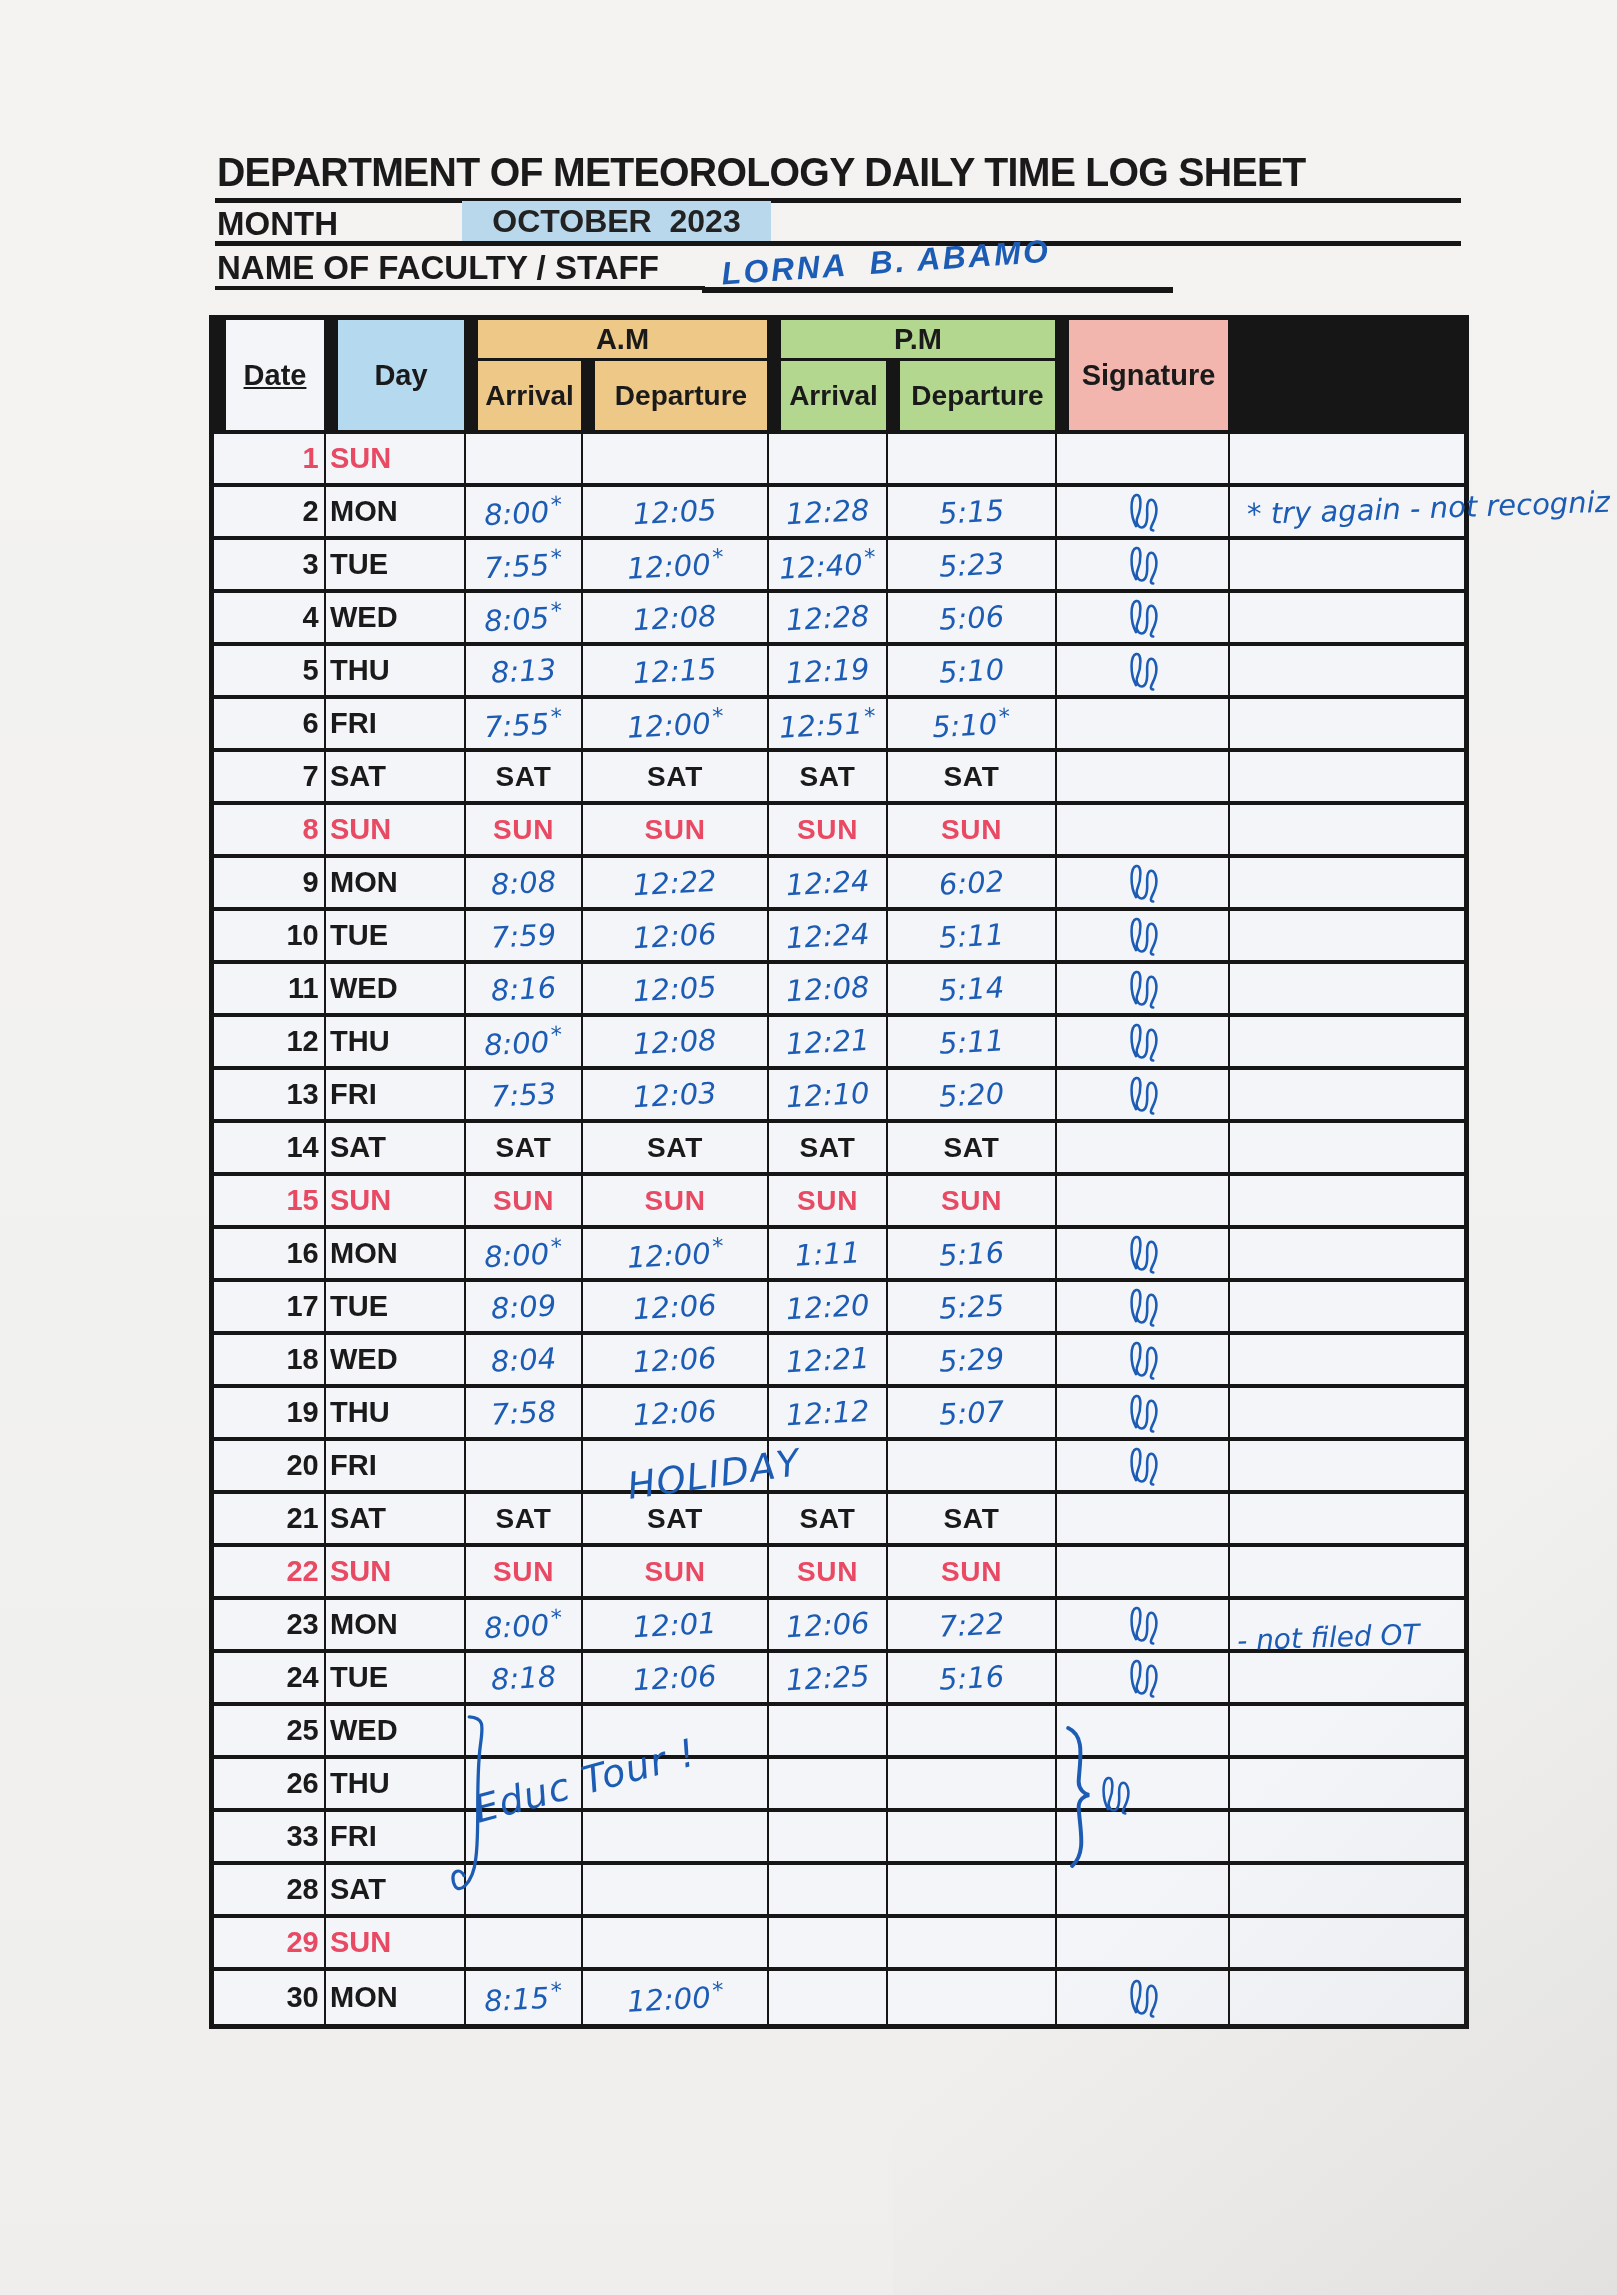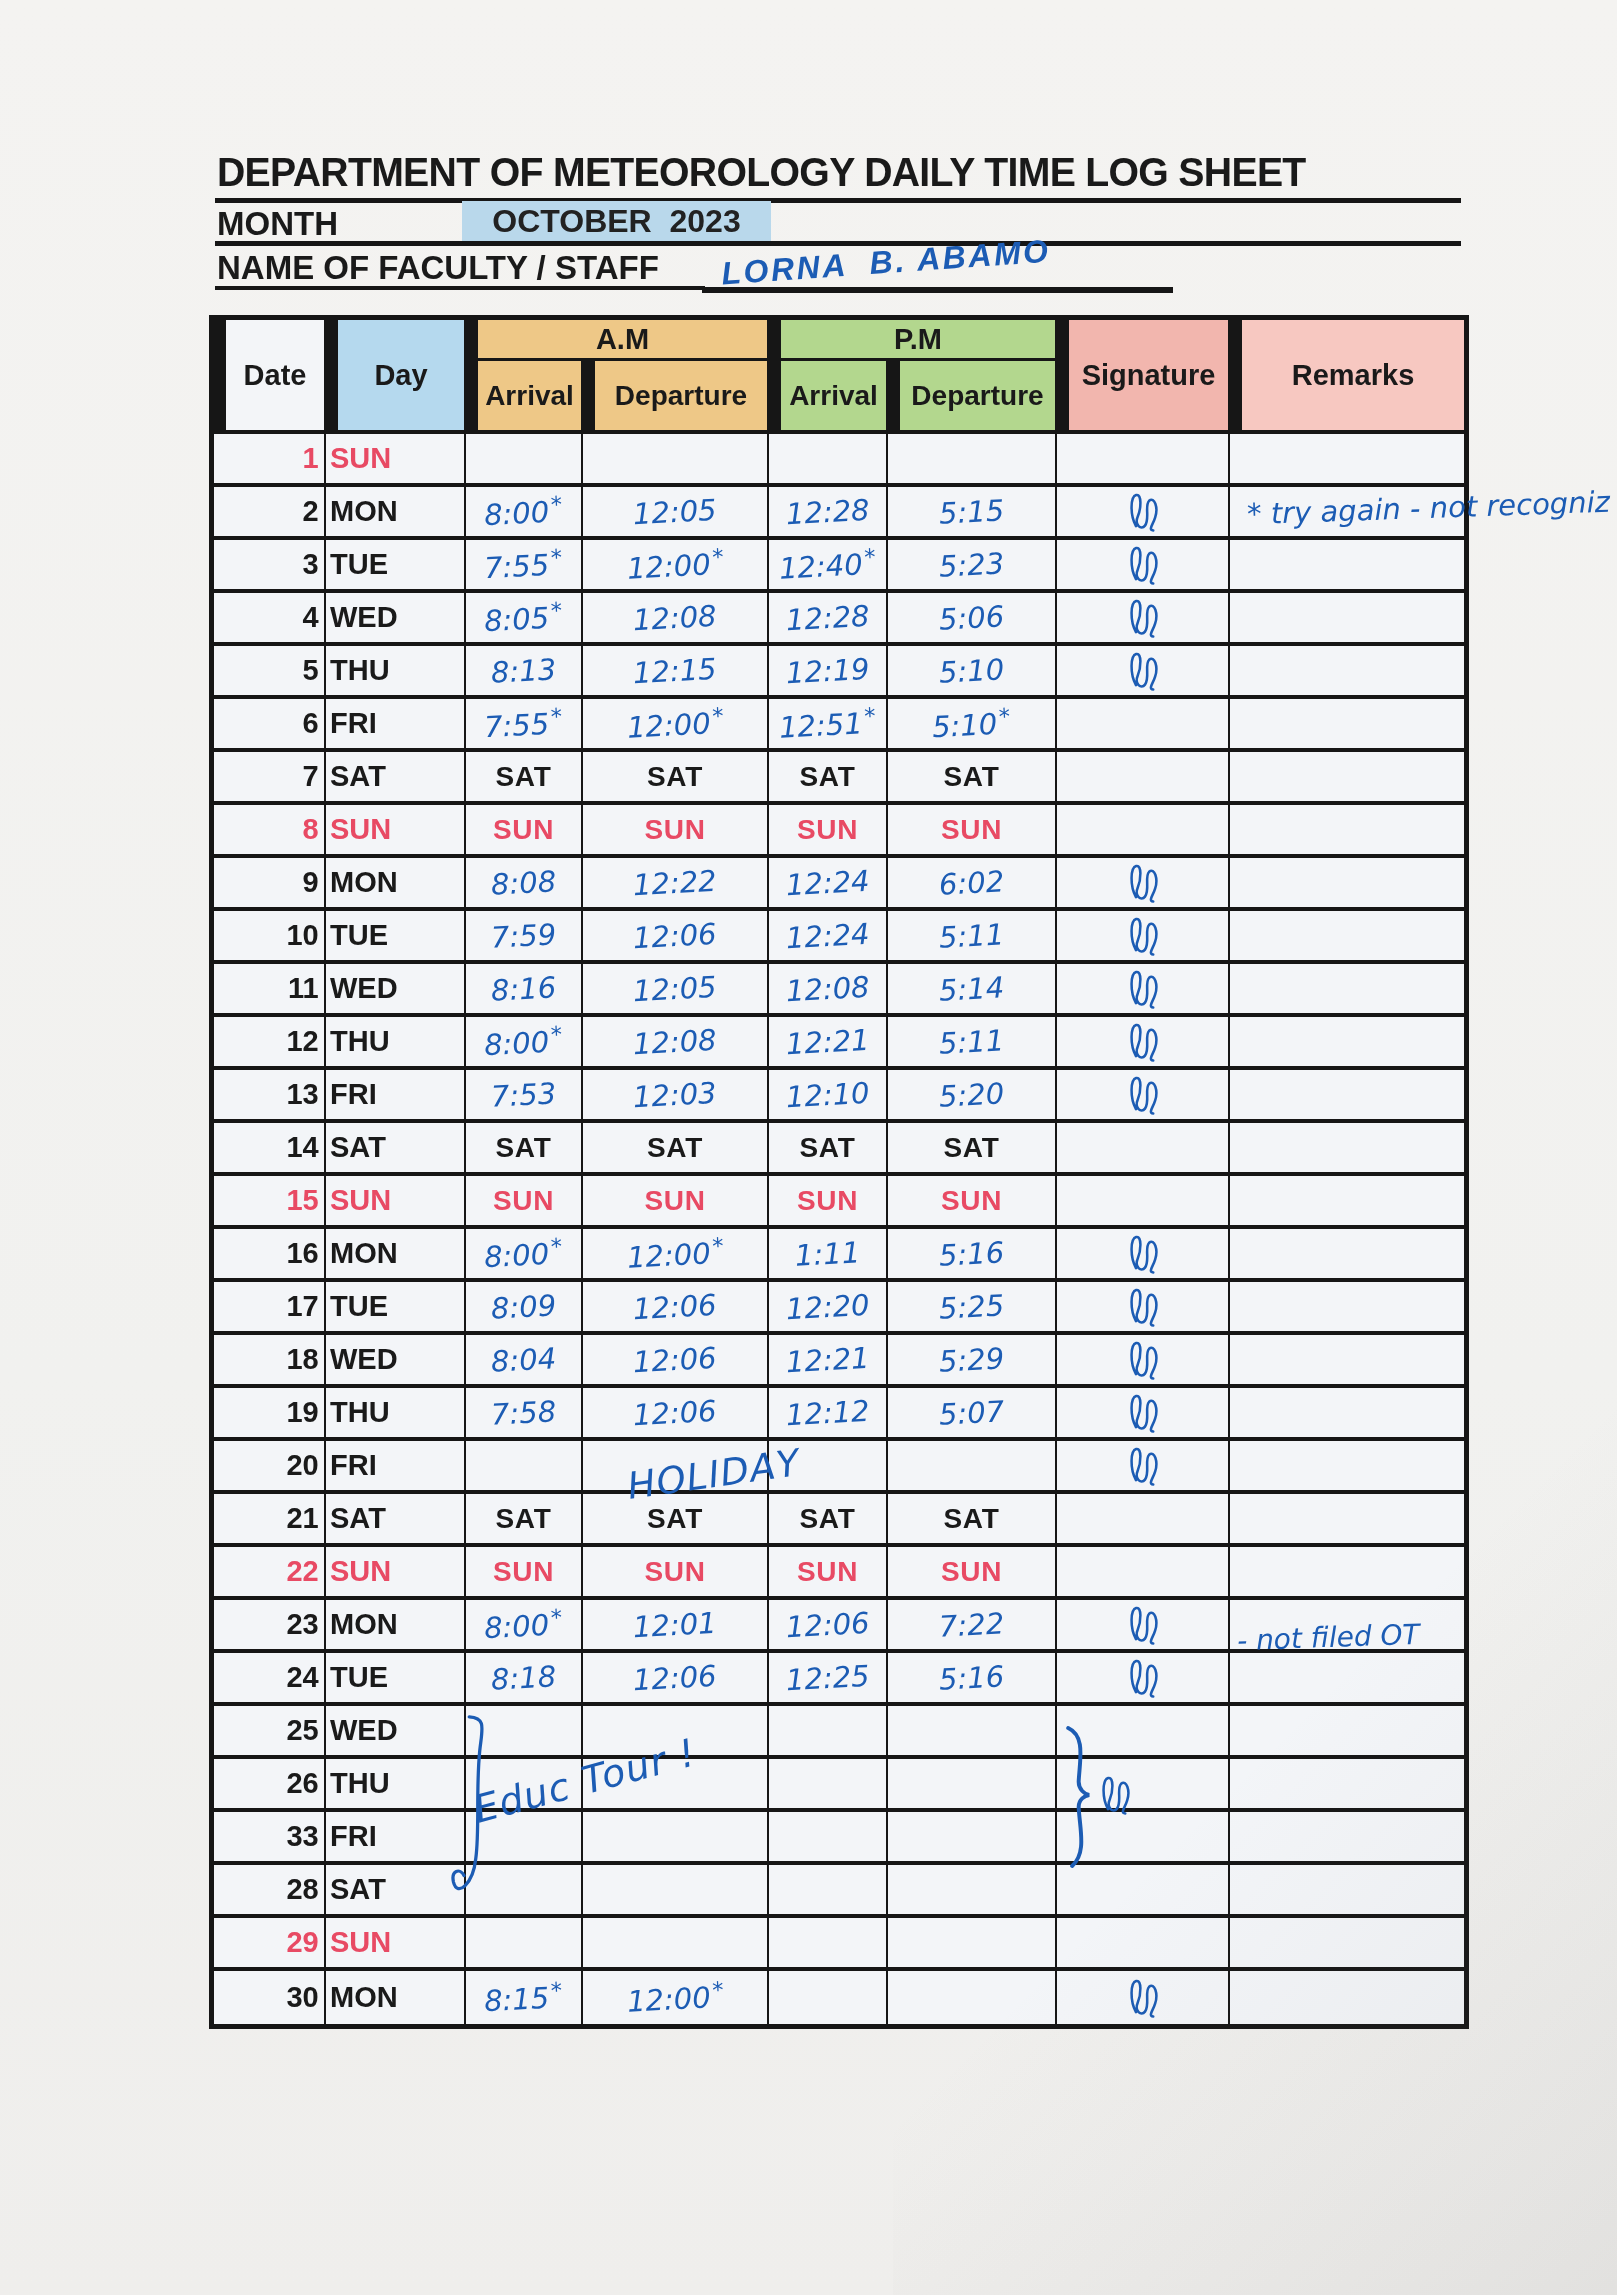--- a/index.html
+++ b/index.html
@@ -48,21 +48,21 @@
     display:grid;
     grid-template-columns:112px 140px 117px 186px 119px 169px 173px 234px;
     grid-template-rows:41px 73px repeat(30,53px);
     background:var(--line);
   }
   .cell{background:var(--cell);border-right:2.6px solid var(--line);border-bottom:4px solid var(--line);
     display:flex;align-items:center;justify-content:center;overflow:visible;color:var(--text);}
   .cell.last-col{border-right:none;}
   .cell.last-row{border-bottom:none;}
   .hcell{font-weight:bold;font-size:29px;margin-left:12px;}
-  .h-date{grid-column:1;grid-row:1/3;background:var(--cell);}
+  .h-date{grid-column:1;grid-row:1/3;background:var(--cell);text-decoration:underline;}
   .h-day{grid-column:2;grid-row:1/3;background:var(--day-col);}
   .h-am{grid-column:3/5;grid-row:1;background:var(--am-col);border-bottom-width:3.3px;}
   .h-pm{grid-column:5/7;grid-row:1;background:var(--pm-col);border-bottom-width:3.3px;}
   .h-am-arr{grid-column:3;grid-row:2;background:var(--am-col);font-size:28px;}
   .h-am-dep{grid-column:4;grid-row:2;background:var(--am-col);font-size:28px;}
   .h-pm-arr{grid-column:5;grid-row:2;background:var(--pm-col);font-size:28px;}
   .h-pm-dep{grid-column:6;grid-row:2;background:var(--pm-col);font-size:28px;}
   .h-sig{grid-column:7;grid-row:1/3;background:var(--sig-col);}
   .h-rem{grid-column:8;grid-row:1/3;background:var(--rem-col);}
   .date-cell{justify-content:flex-end;padding-right:5.3px;font-weight:bold;font-size:29px;}
@@ -109,21 +109,20 @@
   <div class="grid" id="grid">
     <div class="cell hcell h-date">Date</div>
     <div class="cell hcell h-day">Day</div>
     <div class="cell hcell h-am">A.M</div>
     <div class="cell hcell h-pm">P.M</div>
     <div class="cell hcell h-am-arr">Arrival</div>
     <div class="cell hcell h-am-dep">Departure</div>
     <div class="cell hcell h-pm-arr">Arrival</div>
     <div class="cell hcell h-pm-dep">Departure</div>
     <div class="cell hcell h-sig">Signature</div>
-    <div class="cell hcell h-rem last-col">Remarks</div>
   <div class="cell date-cell red" style="grid-area: 3 / 1;">1</div>
       <div class="cell day-cell red" style="grid-area: 3 / 2;">SUN</div>
       <div class="cell " style="grid-area: 3 / 3;"></div>
       <div class="cell " style="grid-area: 3 / 4;"></div>
       <div class="cell " style="grid-area: 3 / 5;"></div>
       <div class="cell " style="grid-area: 3 / 6;"></div>
       <div class="cell " style="grid-area: 3 / 7;"></div>
       <div class="cell last-col" style="grid-area: 3 / 8;"></div>
       <div class="cell date-cell" style="grid-area: 4 / 1;">2</div>
       <div class="cell day-cell" style="grid-area: 4 / 2;">MON</div>

